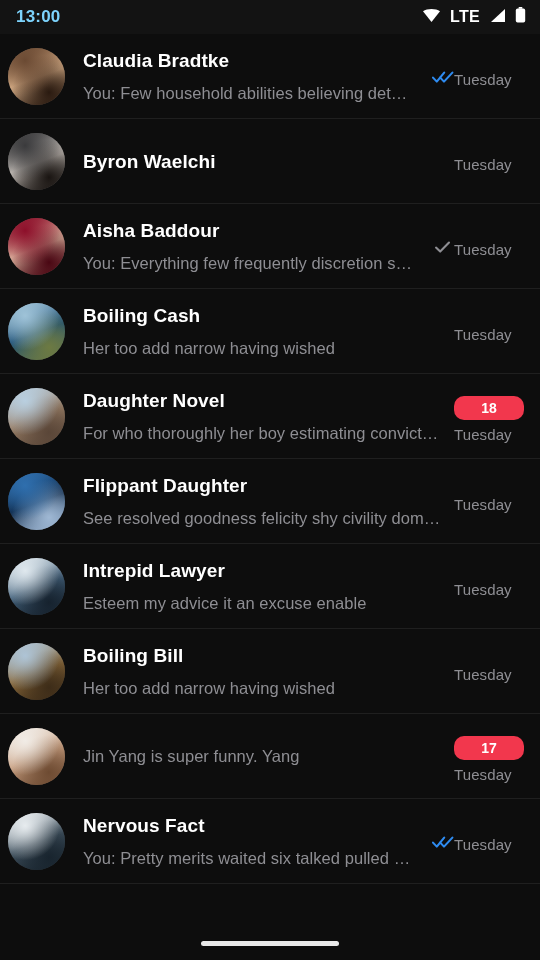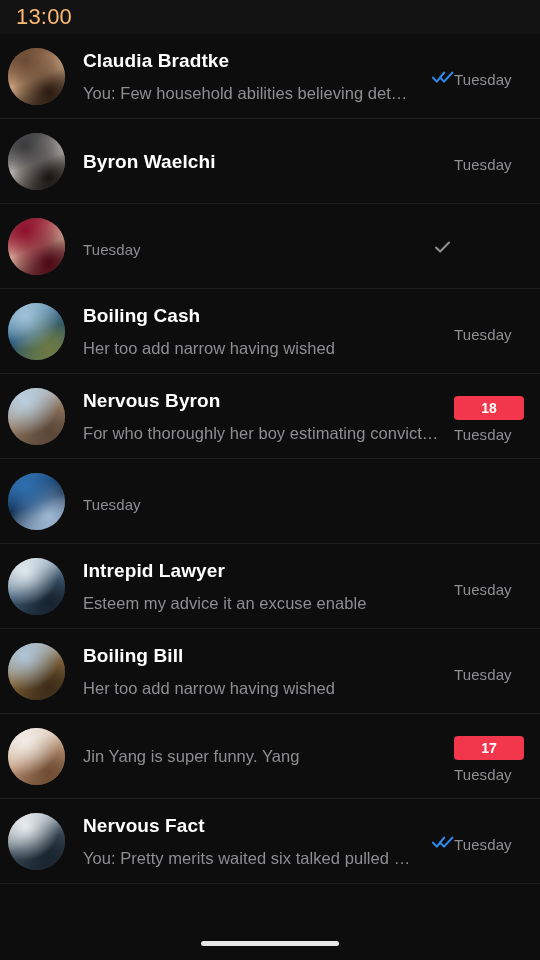--- a/index.html
+++ b/index.html
@@ -18,22 +18,22 @@
 
   
   .statusbar {
     height:34px; flex:0 0 34px;
     background:#131313;
     display:flex; align-items:center;
     padding:0 14px 0 16px;
     color:#ffffff;
   }
   .sb-time {
-    font-size:22px; font-weight:400; letter-spacing:.2px;
-    color:#fdba74;
+    font-size:17px; font-weight:700; letter-spacing:.2px;
+    color:#7dd3fc;
   }
   .sb-right {
     margin-left:auto;
     display:flex; align-items:center; gap:9px;
   }
   .sb-lte { font-size:16px; font-weight:700; letter-spacing:.3px; color:#fff; }
   .ico { display:block; }
 
   
   .list {
@@ -91,21 +91,21 @@
     min-width:70px;
     align-self:stretch;
     padding-top:20px; padding-bottom:14px;
   }
   .rowright.withbadge { justify-content:space-between; padding-top:22px; padding-bottom:16px; }
   .time {
     font-size:15px; color:#8e8e93; white-space:nowrap;
     letter-spacing:.1px;
   }
   .badge {
-    min-width:28px; height:28px; border-radius:4px;
+    min-width:28px; height:28px; border-radius:10px;
     background:#f2374d;
     color:#ffffff; font-size:14px; font-weight:700;
     display:flex; align-items:center; justify-content:center;
     padding:0 7px; line-height:1;
   }
   .tickwrap {
     position:absolute;
     right:86px;
     display:flex; align-items:center;
   }
@@ -127,20 +127,39 @@
   .row.clipped::after { display:none; }
   .row.clipped .avatar { margin-top:0; }
 </style>
 </head>
 <body>
 
 <div id="app">
 
   <div class="statusbar">
     <div class="sb-time">13:00</div>
+    <div class="sb-right">
+      <span class="ico">
+        <svg width="19" height="15" viewBox="0 0 19 15">
+            <path d="M1 3.2 C5.2 0.2 13.8 0.2 18 3.2 L9.5 14 Z" fill="#ffffff"></path>
+          </svg>
+      </span>
+      <span class="sb-lte">LTE</span>
+      <span class="ico">
+        <svg width="17" height="15" viewBox="0 0 17 15">
+            <path d="M16 1 L16 14 L2 14 Z" fill="#ffffff"></path>
+          </svg>
+      </span>
+      <span class="ico">
+        <svg width="11" height="16" viewBox="0 0 11 16">
+          <rect x="3.6" y="0" width="3.8" height="1.8" rx="0.6" fill="#ffffff"></rect>
+          <rect x="0.8" y="1.6" width="9.4" height="14" rx="1.8" fill="#ffffff"></rect>
+        </svg>
+      </span>
+    </div>
   </div>
 
   <div class="list">
       <div class="row">
         <div class="avatar">
           <div class="av-img" style="background:radial-gradient(circle at 30% 22%, #6b4a33 0%, rgba(0,0,0,0) 58%),radial-gradient(circle at 72% 78%, #2a1a10 0%, rgba(0,0,0,0) 62%),linear-gradient(160deg, #6b4a33 0%, #d9b089 52%, #2a1a10 100%);"></div>
         </div>
         <div class="rowmid">
           <div class="title">Claudia Bradtke</div>
           <div class="subrow">
@@ -165,20 +184,26 @@
           <div class="title">Byron Waelchi</div>
         </div>
         <div class="rowright">
           <span class="time">Tuesday</span>
         </div>
       </div>
       <div class="row">
         <div class="avatar">
           <div class="av-img" style="background:radial-gradient(circle at 30% 22%, #8d0f2a 0%, rgba(0,0,0,0) 58%),radial-gradient(circle at 72% 78%, #4a0713 0%, rgba(0,0,0,0) 62%),linear-gradient(160deg, #8d0f2a 0%, #e0b9a3 52%, #4a0713 100%);"></div>
         </div>
+        <div class="rowmid">
+          <div class="title">Aisha Baddour</div>
+          <div class="subrow">
+            <div class="sub"><span class="you">You: </span>Everything few frequently discretion s…</div>
+          </div>
+        </div>
         <span class="tickwrap">
           <svg width="22" height="14" viewBox="0 0 22 14">
             <path d="M4 7.6 L8.2 11.6 L17 2.6" fill="none" stroke="#8e8e93" stroke-width="2.1" stroke-linecap="round" stroke-linejoin="round"></path>
           </svg>
         </span>
         <div class="rowright">
           <span class="time">Tuesday</span>
         </div>
       </div>
       <div class="row">
@@ -193,33 +218,39 @@
         </div>
         <div class="rowright">
           <span class="time">Tuesday</span>
         </div>
       </div>
       <div class="row">
         <div class="avatar">
           <div class="av-img" style="background:radial-gradient(circle at 30% 22%, #b9cfe0 0%, rgba(0,0,0,0) 58%),radial-gradient(circle at 72% 78%, #5a4638 0%, rgba(0,0,0,0) 62%),linear-gradient(160deg, #b9cfe0 0%, #9a8068 52%, #5a4638 100%);"></div>
         </div>
         <div class="rowmid">
-          <div class="title">Nervous Byron</div>
+          <div class="title">Daughter Novel</div>
           <div class="subrow">
             <div class="sub">For who thoroughly her boy estimating convict…</div>
           </div>
         </div>
         <div class="rowright withbadge">
           <span class="badge">18</span>
           <span class="time">Tuesday</span>
         </div>
       </div>
       <div class="row">
         <div class="avatar">
           <div class="av-img" style="background:radial-gradient(circle at 30% 22%, #2f6fae 0%, rgba(0,0,0,0) 58%),radial-gradient(circle at 72% 78%, #9fb8d4 0%, rgba(0,0,0,0) 62%),linear-gradient(160deg, #2f6fae 0%, #0f2a4a 52%, #9fb8d4 100%);"></div>
+        </div>
+        <div class="rowmid">
+          <div class="title">Flippant Daughter</div>
+          <div class="subrow">
+            <div class="sub">See resolved goodness felicity shy civility dom…</div>
+          </div>
         </div>
         <div class="rowright">
           <span class="time">Tuesday</span>
         </div>
       </div>
       <div class="row">
         <div class="avatar">
           <div class="av-img" style="background:radial-gradient(circle at 30% 22%, #dfe8ee 0%, rgba(0,0,0,0) 58%),radial-gradient(circle at 72% 78%, #16222e 0%, rgba(0,0,0,0) 62%),linear-gradient(160deg, #dfe8ee 0%, #44627c 52%, #16222e 100%);"></div>
         </div>
         <div class="rowmid">

